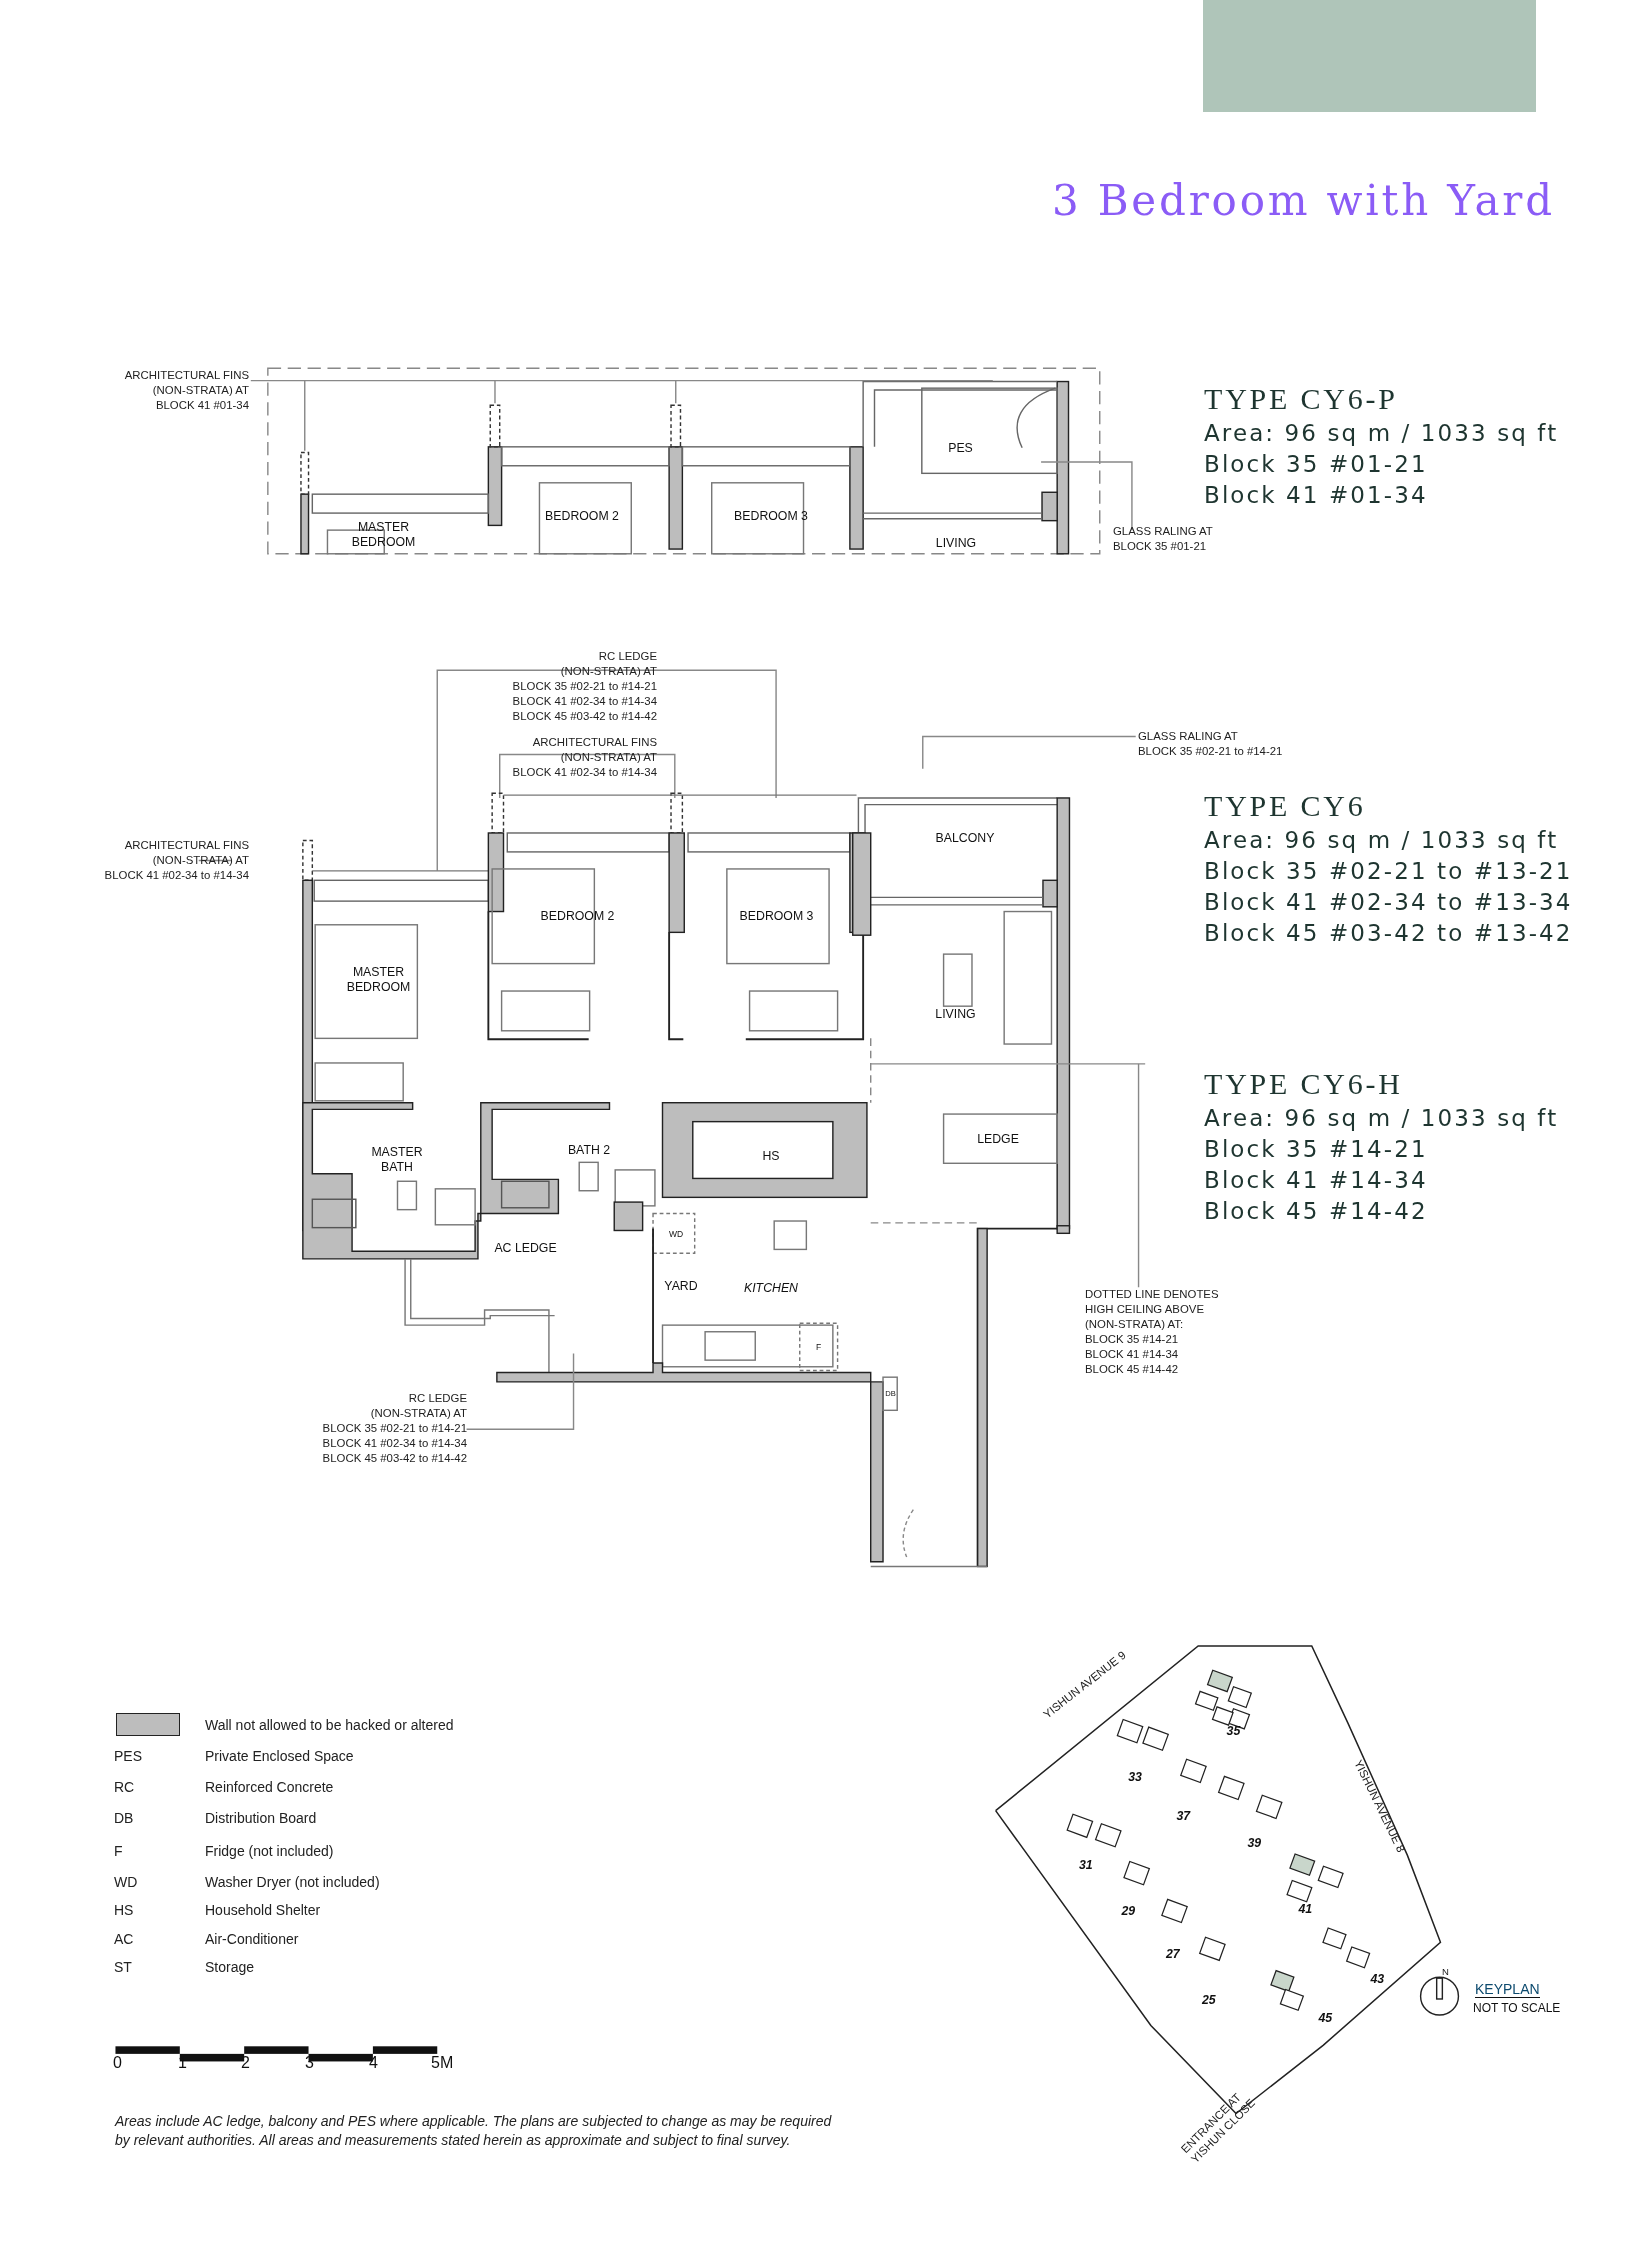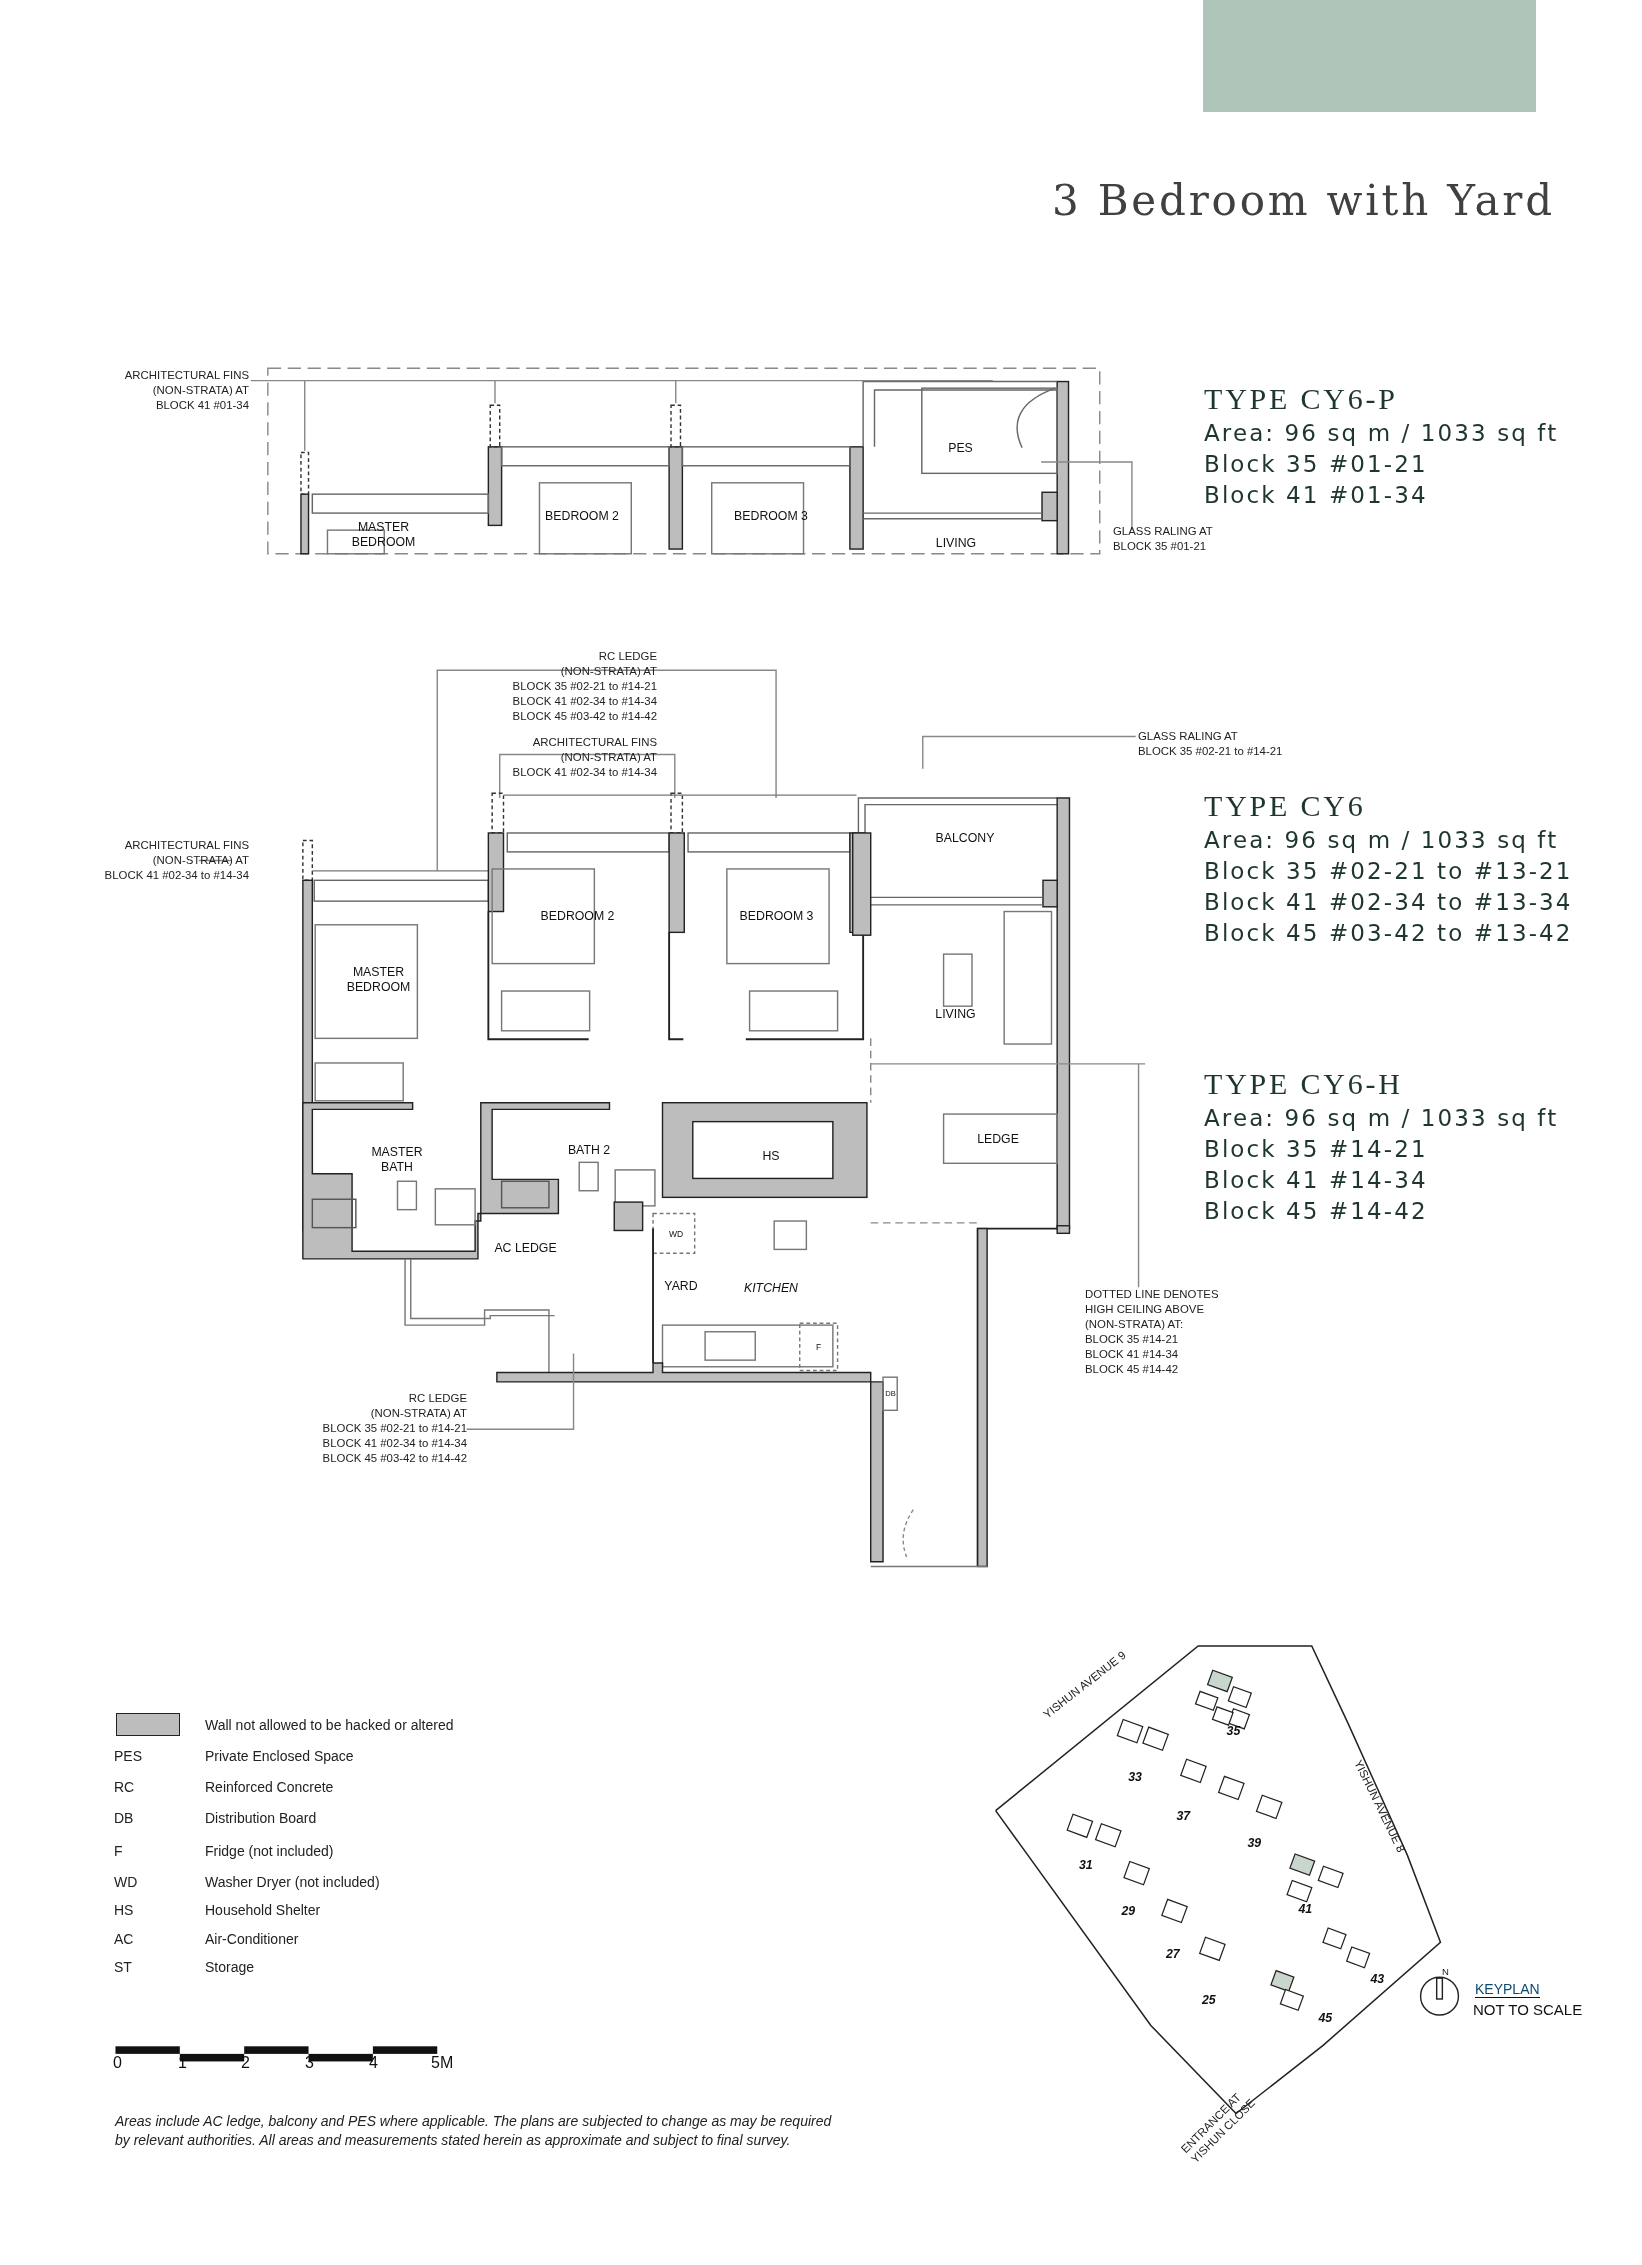--- a/index.html
+++ b/index.html
@@ -1,34 +1,34 @@
 <!DOCTYPE html>
 <html style="font-size:15px"><head>
 <meta charset="utf-8">
 <style>
   html, body { margin:0; padding:0; background:#ffffff; }
   body { width:1643px; height:2266px; position:relative; overflow:hidden; font-family:"Liberation Sans", sans-serif; color:#1a1a1a; }
   .accent-block { position:absolute; left:1203px; top:0; width:333px; height:112px; background:#afc5b9; }
-  .page-title { position:absolute; left:1052px; top:176px; font-family:"DejaVu Serif", serif; font-size:42px; letter-spacing:2.8px; color:#404040; white-space:nowrap; }
+  .page-title { position:absolute; left:1052px; top:176px; font-family:"DejaVu Serif", serif; font-size:42px; letter-spacing:2.8px; color:#8b5cf6; white-space:nowrap; }
   .type-block { position:absolute; left:1204px; color:#1e3530; }
   .type-block .t-name { font-family:"Liberation Serif", serif; font-size:30px; letter-spacing:2.8px; line-height:38px; }
   .type-block .t-line { font-family:"DejaVu Sans", sans-serif; font-size:23px; letter-spacing:2.1px; line-height:31px; white-space:nowrap; }
   .plan-svg { position:absolute; left:0; top:0; }
   .note { position:absolute; font-size:11.4px; line-height:15px; color:#222; white-space:nowrap; }
   .note.right { text-align:right; }
   .room-label { position:absolute; font-size:12.3px; color:#111; text-align:center; white-space:nowrap; line-height:15px; }
   .legend { position:absolute; left:114px; top:1713px; }
   .legend-row { position:absolute; left:0; font-size:14px; color:#222; white-space:nowrap; }
   .legend-row .abbr { position:absolute; left:0; width:76px; }
   .legend-row .desc { position:absolute; left:91px;text-align:right; }
   .legend-swatch { position:absolute; left:1.9px; top:0; width:64px; height:23px; background:#bdbdbd; border:1.9px solid #222; box-sizing:border-box; }
   .scale-lbl { position:absolute; top:2054px; font-size:16px; color:#111; }
   .disclaimer { position:absolute; left:115px; top:2112px; width:719px; font-size:14px; line-height:19px; font-style:italic; color:#222; }
   .keyplan-lbl { position:absolute; left:1475px; top:1981px; font-size:14px; color:#0c4a6e; border-bottom:1.4px solid #111; line-height:16px; }
-  .keyplan-sub { position:absolute; left:1473px; top:2001px; font-size:15px; color:#111;text-align:center; }
+  .keyplan-sub { position:absolute; left:1473px; top:2001px; font-size:12px; color:#111;text-align:center; }
   .north { position:absolute; left:1442px; top:1966px; font-size:9.5px; }
   .road { position:absolute; font-size:11.4px; color:#222; white-space:nowrap; }
 </style>
 </head>
 <body>
 
 <div class="accent-block"></div>
 <div class="page-title">3 Bedroom with Yard</div>
 
 <div class="type-block" style="top:380px;">

